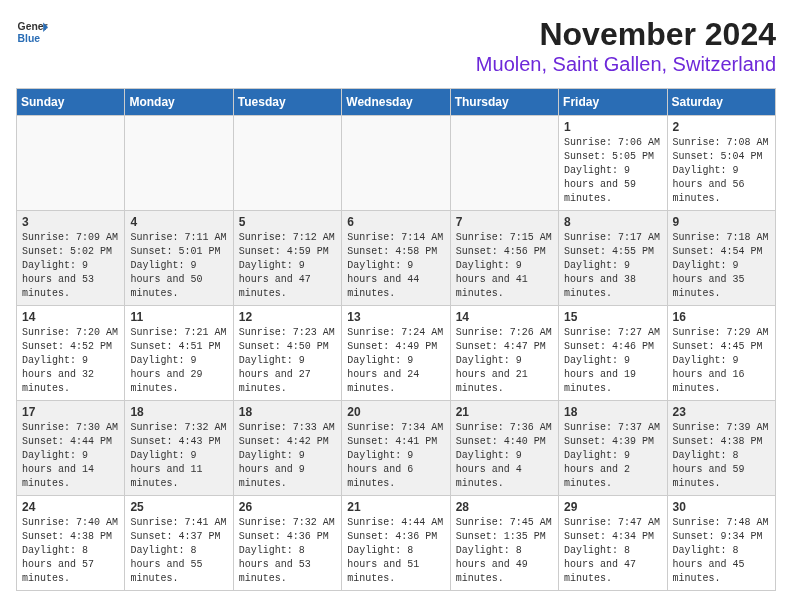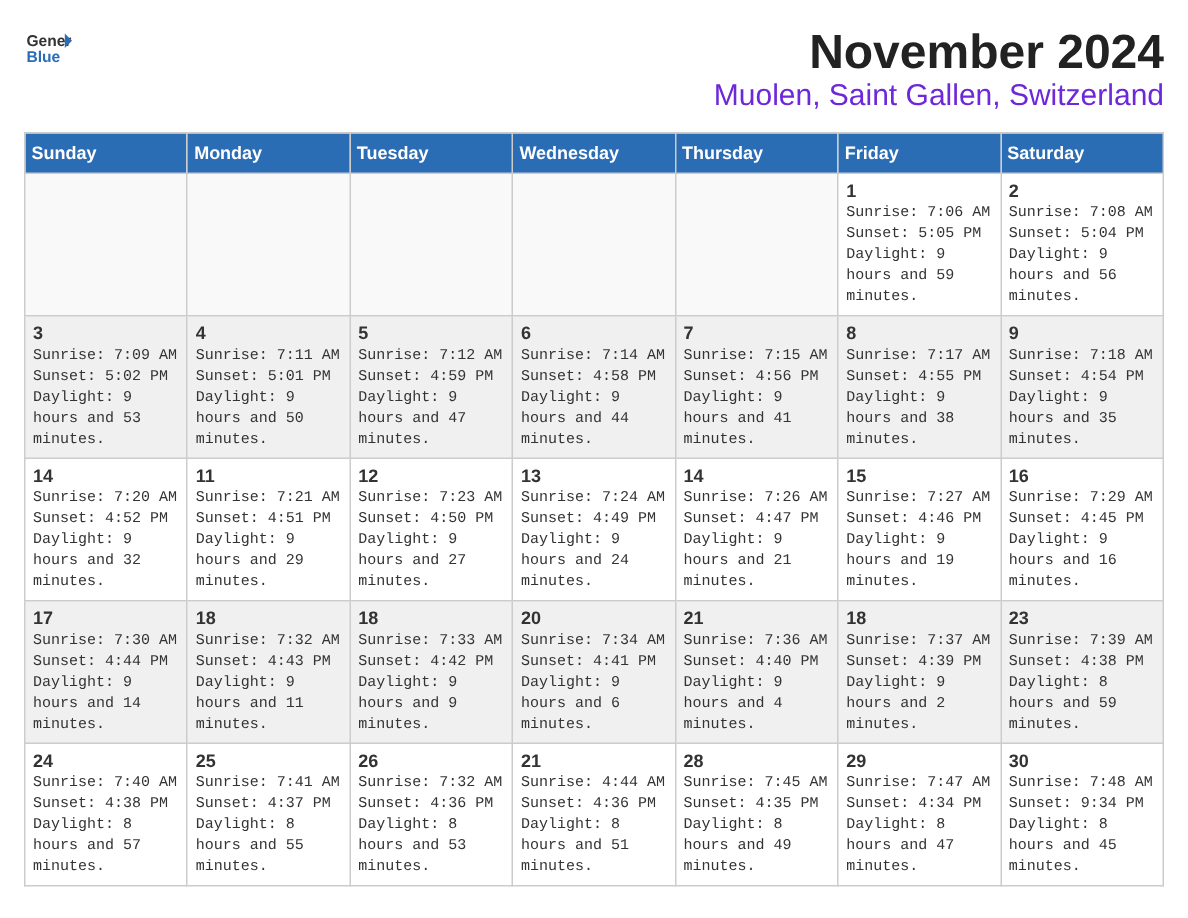--- a/index.html
+++ b/index.html
@@ -281,21 +281,21 @@
         </td>
         <td>
           <span class="day-number">21</span>
           <div class="day-info">Sunrise: 4:44 AM
 Sunset: 4:36 PM
 Daylight: 8 hours and 51 minutes.</div>
         </td>
         <td>
           <span class="day-number">28</span>
           <div class="day-info">Sunrise: 7:45 AM
-Sunset: 4:35 PM
+Sunset: 1:35 PM
 Daylight: 8 hours and 49 minutes.</div>
         </td>
         <td>
           <span class="day-number">29</span>
           <div class="day-info">Sunrise: 7:47 AM
 Sunset: 4:34 PM
 Daylight: 8 hours and 47 minutes.</div>
         </td>
         <td>
           <span class="day-number">30</span>

